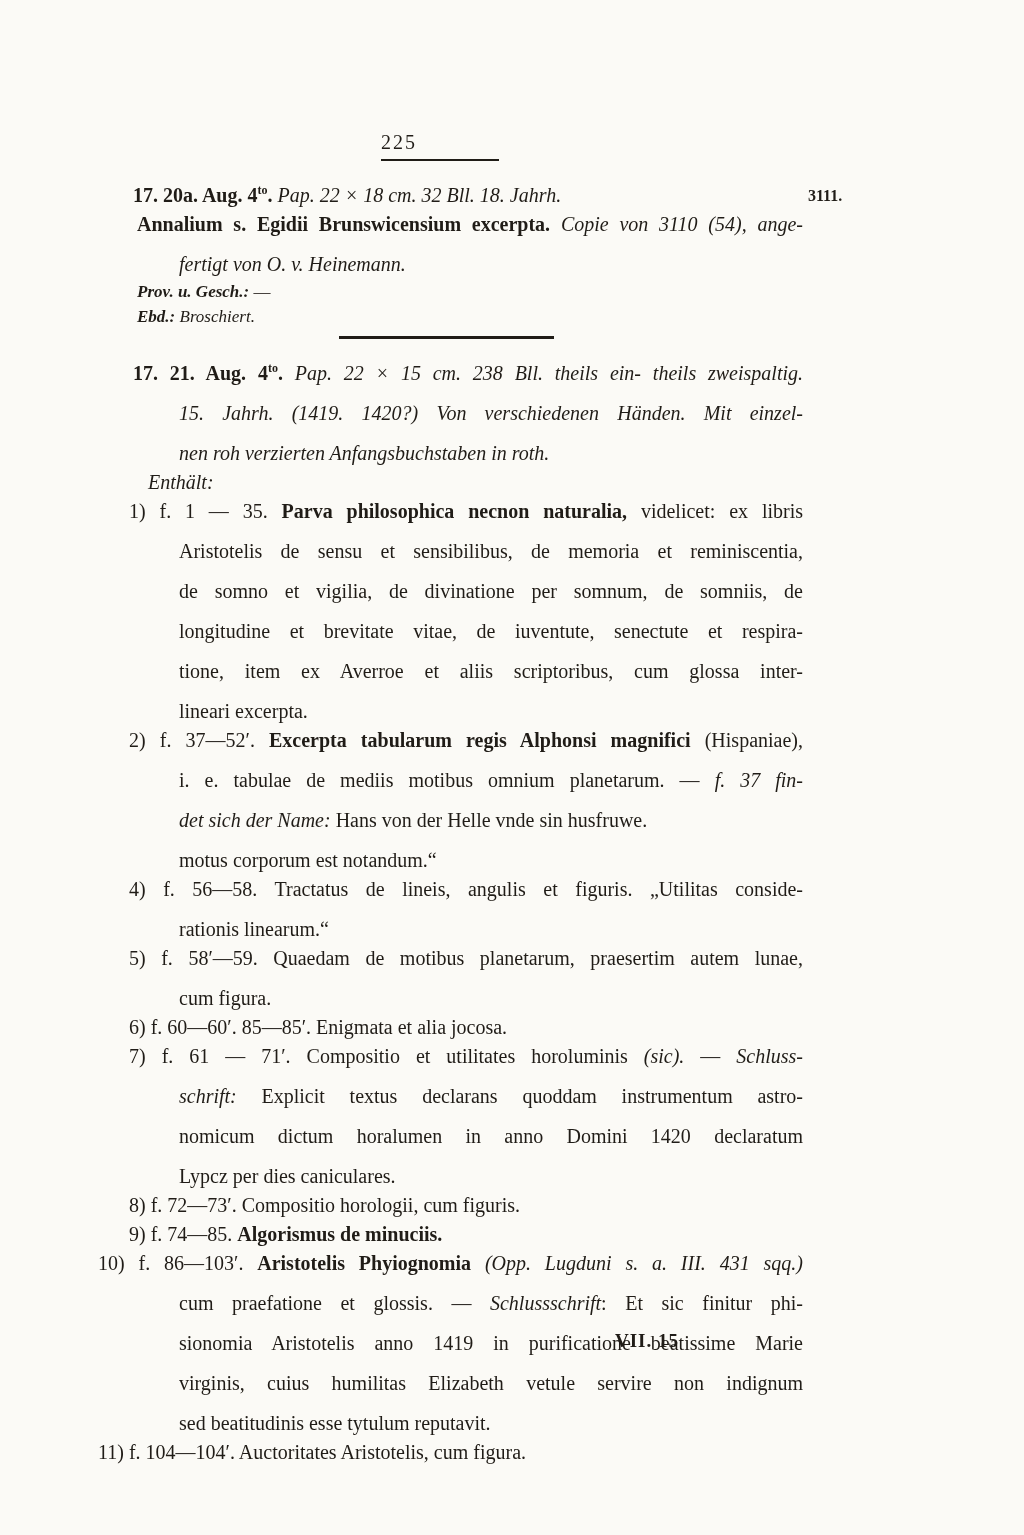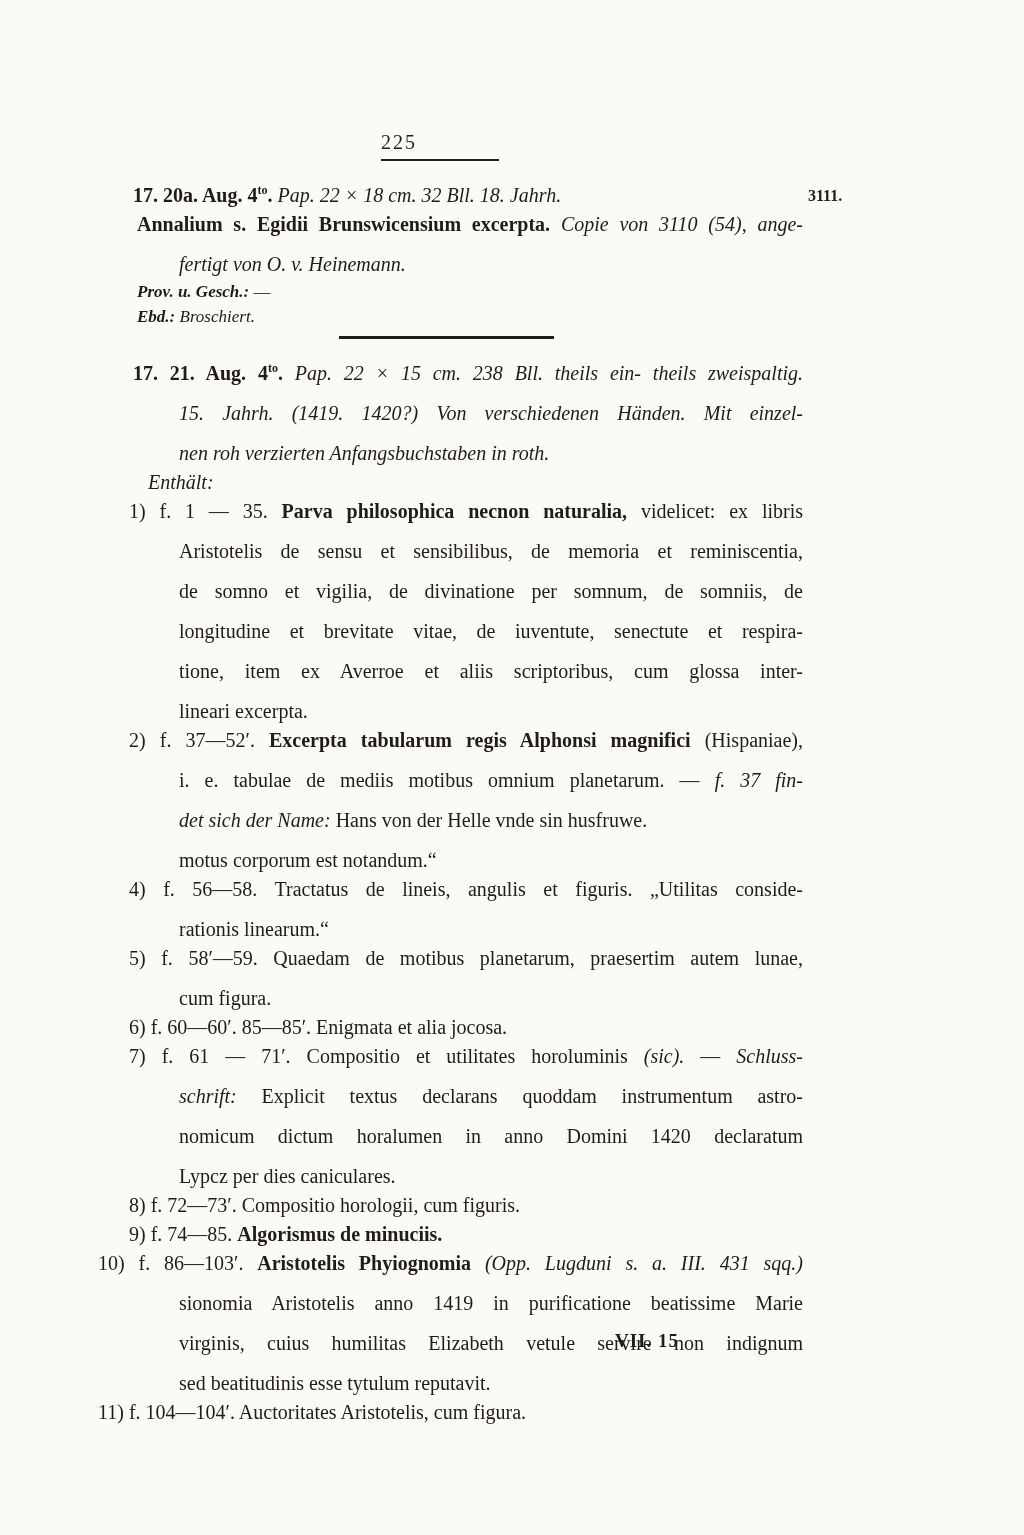--- a/index.html
+++ b/index.html
@@ -123,20 +123,21 @@
       <div class="line ind-item1 j"><span class="run-r">5) f. 58′—59. Quaedam de motibus planetarum, praesertim autem lunae,</span></div>
       <div class="line ind-cont"><span class="run-r">cum figura.</span></div>
       <div class="line ind-item1"><span class="run-r">6) f. 60—60′. 85—85′. Enigmata et alia jocosa.</span></div>
       <div class="line ind-item1 j"><span class="run-r">7) f. 61 — 71′. Compositio et utilitates horoluminis </span><span class="run-i">(sic).</span><span class="run-r"> — </span><span class="run-i">Schluss-</span></div>
       <div class="line ind-cont j"><span class="run-i">schrift:</span><span class="run-r"> Explicit textus declarans quoddam instrumentum astro-</span></div>
       <div class="line ind-cont j"><span class="run-r">nomicum dictum horalumen in anno Domini 1420 declaratum</span></div>
       <div class="line ind-cont"><span class="run-r">Lypcz per dies caniculares.</span></div>
       <div class="line ind-item1"><span class="run-r">8) f. 72—73′. Compositio horologii, cum figuris.</span></div>
       <div class="line ind-item1"><span class="run-r">9) f. 74—85. </span><span class="run-b">Algorismus de minuciis.</span></div>
       <div class="line ind-item2 j"><span class="run-r">10) f. 86—103′. </span><span class="run-b">Aristotelis Phyiognomia </span><span class="run-i">(Opp. Lugduni s. a. III. 431 sqq.)</span></div>
+      <div class="line ind-cont j"><span class="run-r">cum praefatione et glossis. — </span><span class="run-i">Schlussschrift</span><span class="run-r">: Et sic finitur phi-</span></div>
       <div class="line ind-cont j"><span class="run-r">sionomia Aristotelis anno 1419 in purificatione beatissime Marie</span></div>
       <div class="line ind-cont j"><span class="run-r">virginis, cuius humilitas Elizabeth vetule servire non indignum</span></div>
       <div class="line ind-cont"><span class="run-r">sed beatitudinis esse tytulum reputavit.</span></div>
       <div class="line ind-item2"><span class="run-r">11) f. 104—104′. Auctoritates Aristotelis, cum figura.</span></div>
     </div>
   </div>
 
 <div class="signature-mark">VII. 15</div>
 
 </body></html>

